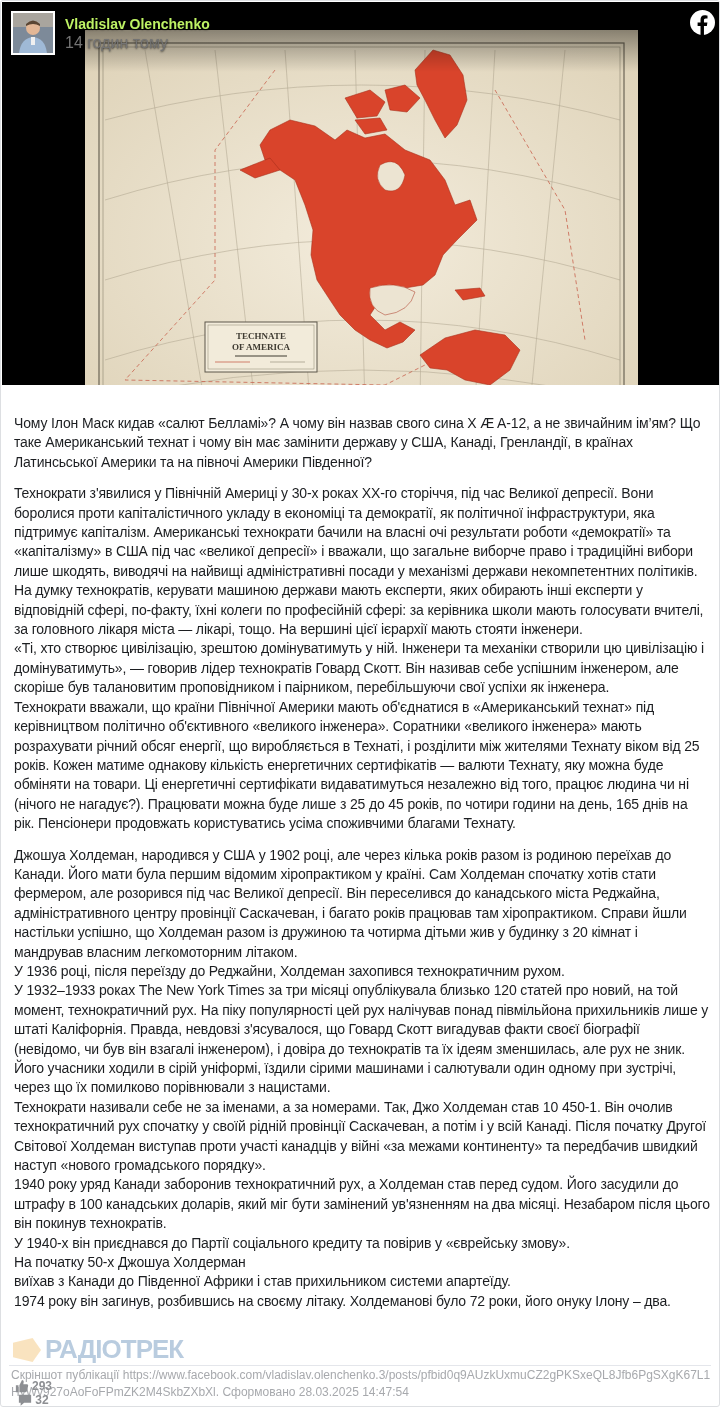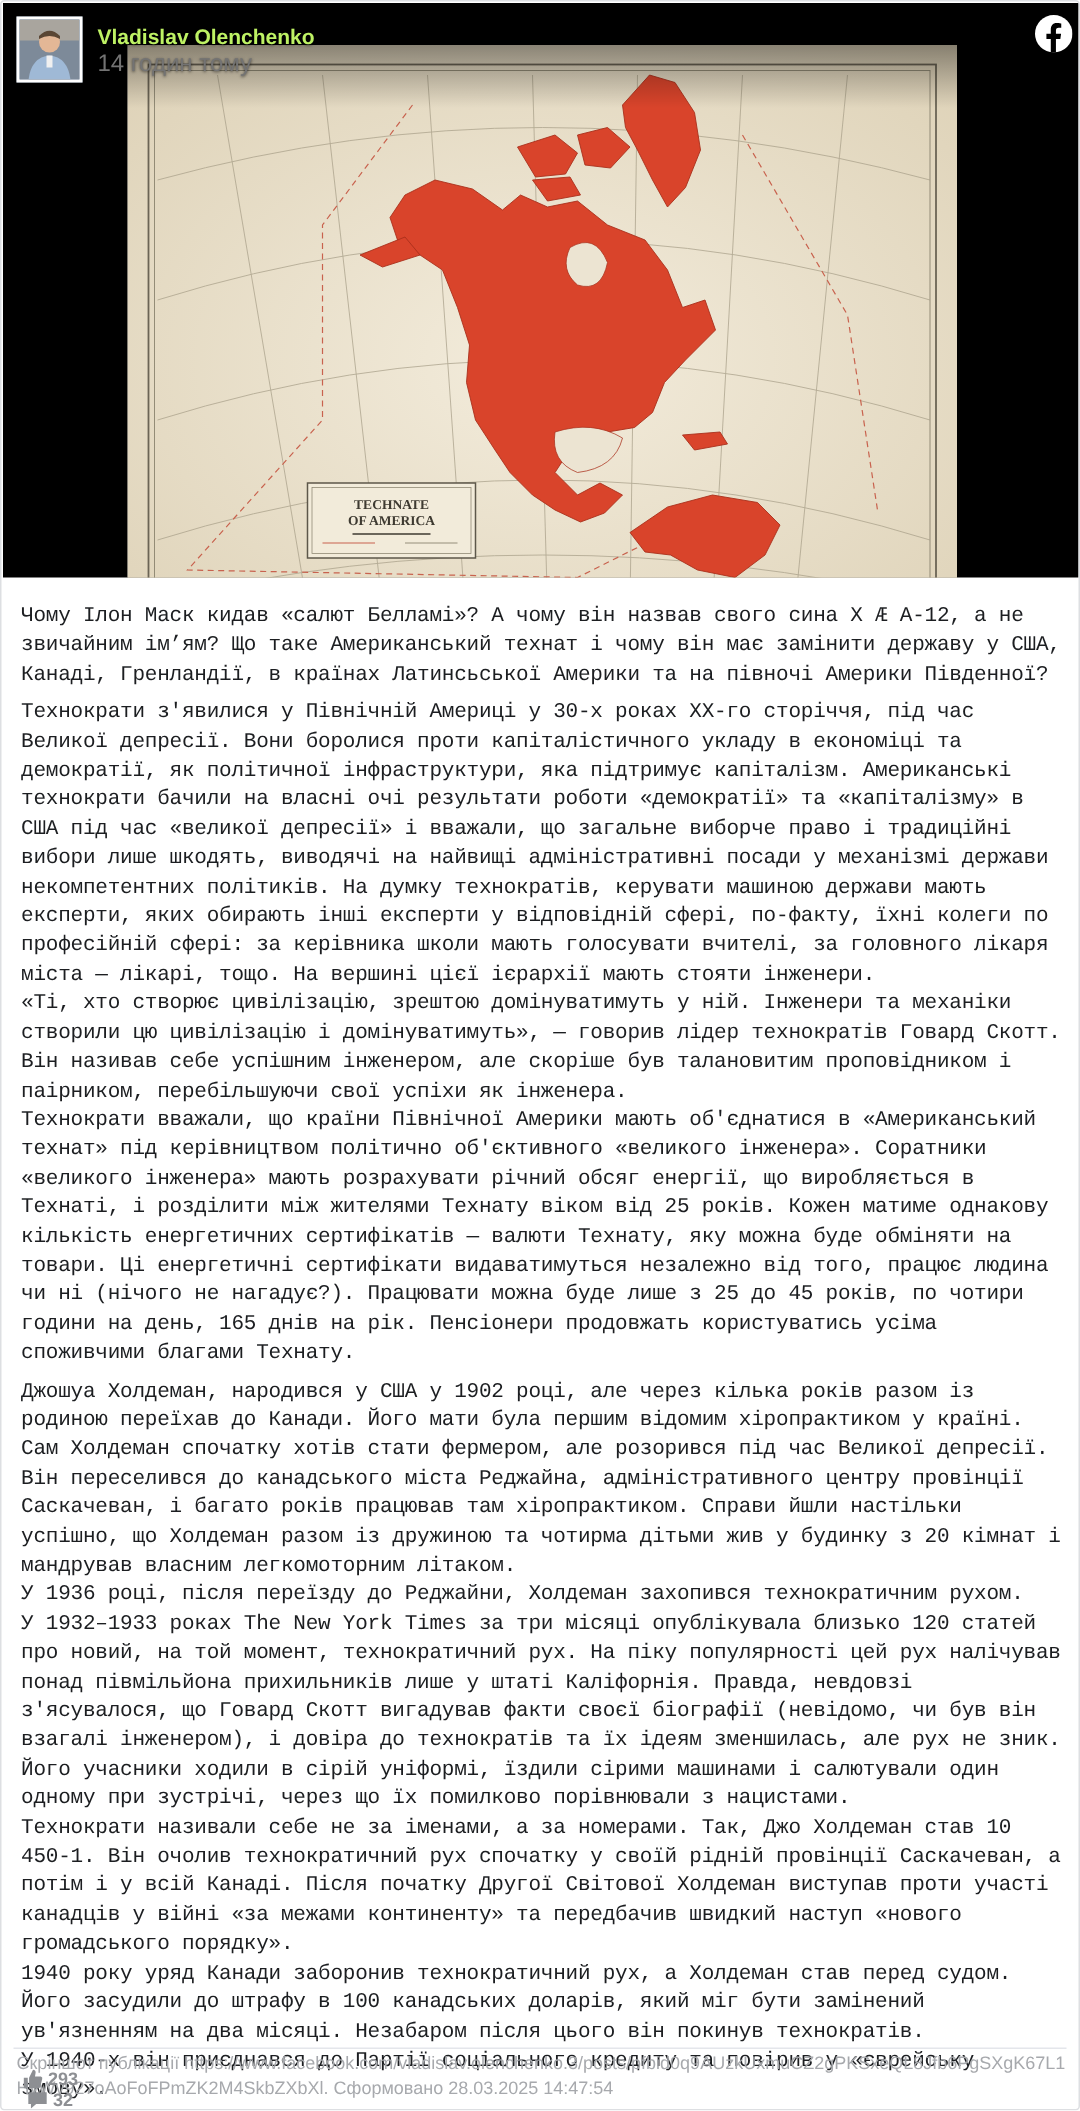--- a/index.html
+++ b/index.html
@@ -35,21 +35,21 @@
   }
   .fb-logo { position: absolute; left: 688px; top: 8px; width: 25px; height: 25px; }
   .fb-logo svg { width: 100%; height: 100%; display: block; }
 
   
   .content {
     position: absolute; left: 13px; top: 401px; width: 696px;
     font-family: "Liberation Sans", sans-serif; font-size: 14px; line-height: 19.4px;
     color: #1c1e21; letter-spacing: -0.15px;
   }
-  .content p { margin: 0 0 6px 0; white-space: pre-line; font-family: Liberation Mono, monospace; }
+  .content p { margin: 12px 0 6px 0; white-space: pre-line; }
   .content p.tight { margin-bottom: 0; }
 
   
   .watermark {
     position: absolute; left: 12px; top: 1333px; width: 160px; height: 30px;
     opacity: 0.35; pointer-events: none;
   }
   .watermark .wm-icon {
     position: absolute; left: 0; top: 4px; width: 28px; height: 24px;
     background: #f0b24a; clip-path: polygon(0 20%, 70% 0, 100% 50%, 70% 100%, 0 80%);
@@ -167,20 +167,24 @@
 У 1936 році, після переїзду до Реджайни, Холдеман захопився технократичним рухом.
 У 1932–1933 роках The New York Times за три місяці опублікувала близько 120 статей про новий, на той момент, технократичний рух. На піку популярності цей рух налічував понад півмільйона прихильників лише у штаті Каліфорнія. Правда, невдовзі з'ясувалося, що Говард Скотт вигадував факти своєї біографії (невідомо, чи був він взагалі інженером), і довіра до технократів та їх ідеям зменшилась, але рух не зник. Його учасники ходили в сірій уніформі, їздили сірими машинами і салютували один одному при зустрічі, через що їх помилково порівнювали з нацистами.
 Технократи називали себе не за іменами, а за номерами. Так, Джо Холдеман став 10 450-1. Він очолив технократичний рух спочатку у своїй рідній провінції Саскачеван, а потім і у всій Канаді. Після початку Другої Світової Холдеман виступав проти участі канадців у війні «за межами континенту» та передбачив швидкий наступ «нового громадського порядку».
 1940 року уряд Канади заборонив технократичний рух, а Холдеман став перед судом. Його засудили до штрафу в 100 канадських доларів, який міг бути замінений ув'язненням на два місяці. Незабаром після цього він покинув технократів.
 У 1940-х він приєднався до Партії соціального кредиту та повірив у «єврейську змову».
 На початку 50-х Джошуа Холдерман
 виїхав з Канади до Південної Африки і став прихильником системи апартеїду.
 1974 року він загинув, розбившись на своєму літаку. Холдеманові було 72 роки, його онуку Ілону – два.</p>
   </div>
 
+  <div class="watermark">
+    <div class="wm-icon"></div>
+    <div class="wm-text">РАДІОТРЕК</div>
+  </div>
 
   <div class="footer-line"></div>
   <div class="caption">Скріншот публікації https://www.facebook.com/vladislav.olenchenko.3/posts/pfbid0q9AUzkUxmuCZ2gPKSxeQL8Jfb6PgSXgK67L1HyWv927oAoFoFPmZK2M4SkbZXbXl. Сформовано 28.03.2025 14:47:54</div>
 
   <div class="reactions">
     <div class="reaction">
       <svg viewBox="0 0 16 16">
         <path d="M1 7 H4 V15 H1 Z M5 7 L8 1 Q10 1 10 3 L9.5 6 H14 Q15.5 6.5 15 8 L13.5 14 Q13 15 12 15 H5 Z" fill="#8d8f93"></path>
       </svg>
       <span>293</span>

